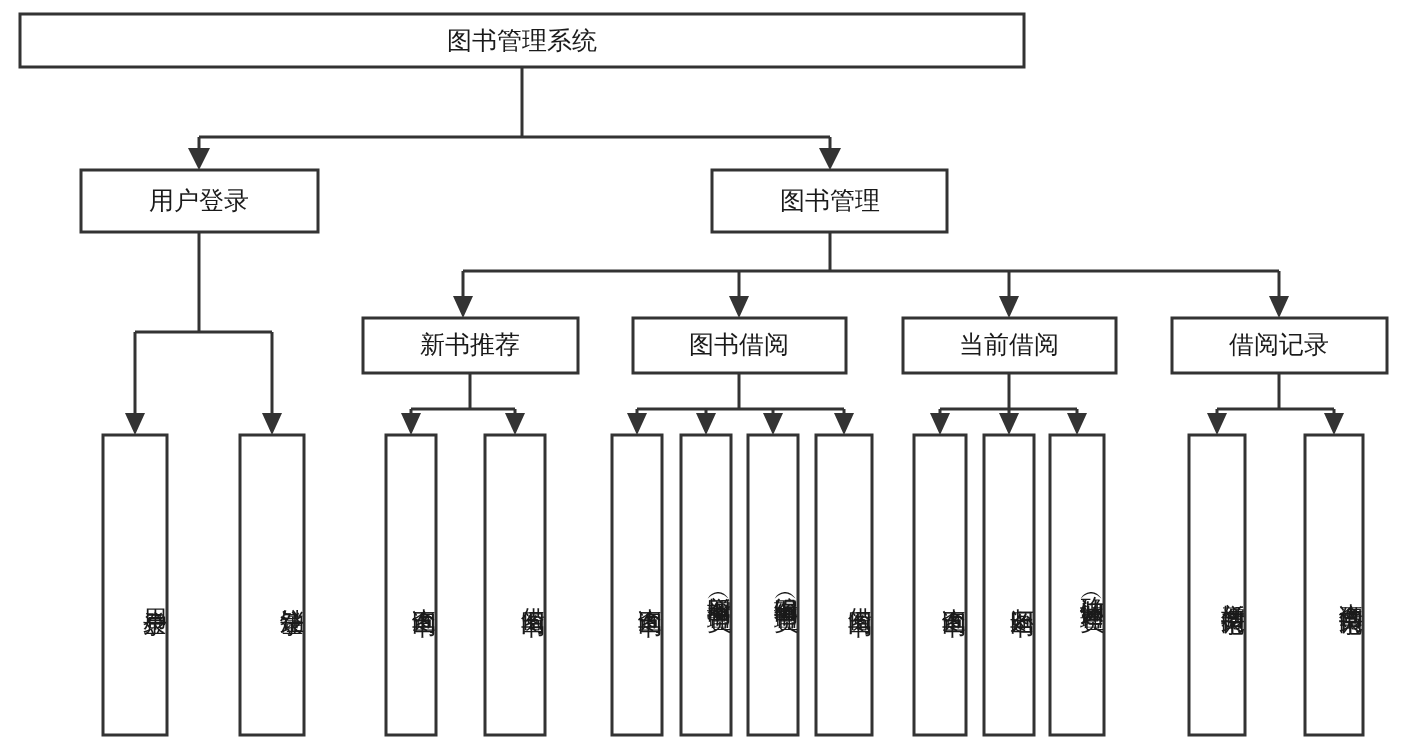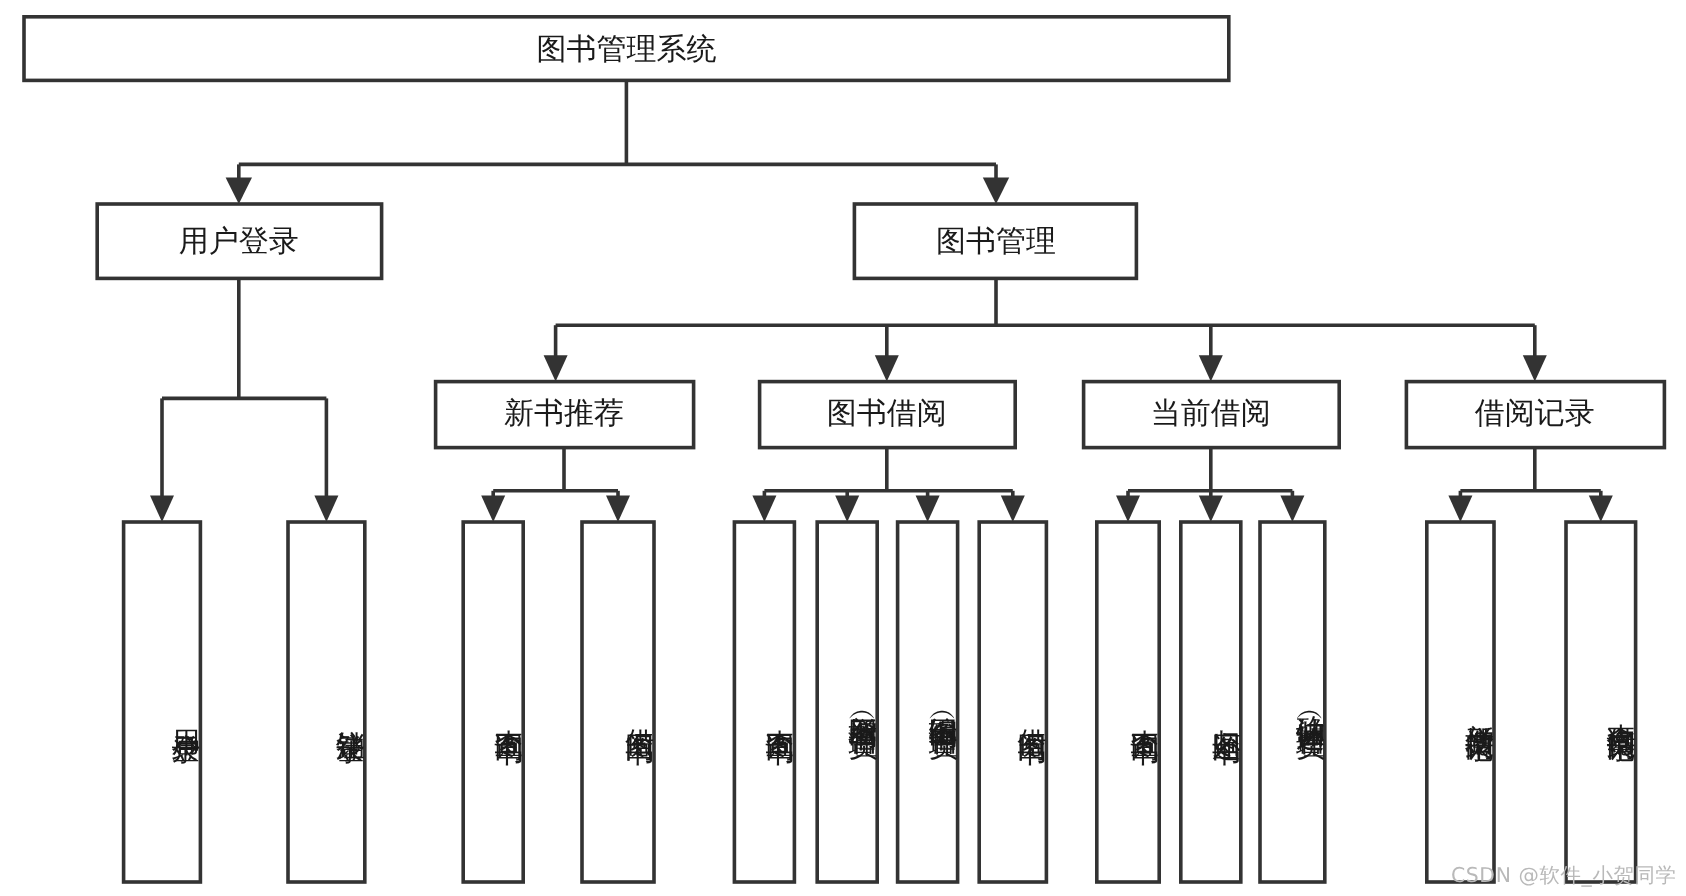--- a/index.html
+++ b/index.html
@@ -210,15 +210,14 @@
   <div class="node-label-v" style="left:612px; top:455px; width:50px; height:275px;">查询图书</div>
   <div class="node-label-v" style="left:681px; top:440px; width:50px; height:292px;">新增图书（管理员）</div>
   <div class="node-label-v" style="left:748px; top:440px; width:50px; height:292px;">编辑图书（管理员）</div>
   <div class="node-label-v" style="left:816px; top:455px; width:56px; height:275px;">借阅图书</div>
   <div class="node-label-v" style="left:914px; top:455px; width:52px; height:275px;">查询图书</div>
   <div class="node-label-v" style="left:984px; top:455px; width:50px; height:275px;">归还图书</div>
   <div class="node-label-v" style="left:1050px; top:440px; width:54px; height:292px;">确认归还（管理员）</div>
   <div class="node-label-v" style="left:1189px; top:448px; width:56px; height:284px;">新增借阅记录</div>
   <div class="node-label-v" style="left:1305px; top:448px; width:58px; height:284px;">查询借阅记录</div>
 
-  <div class="watermark">CSDN @软件_小贺同学</div>
 
 </div>
 
 </body></html>

